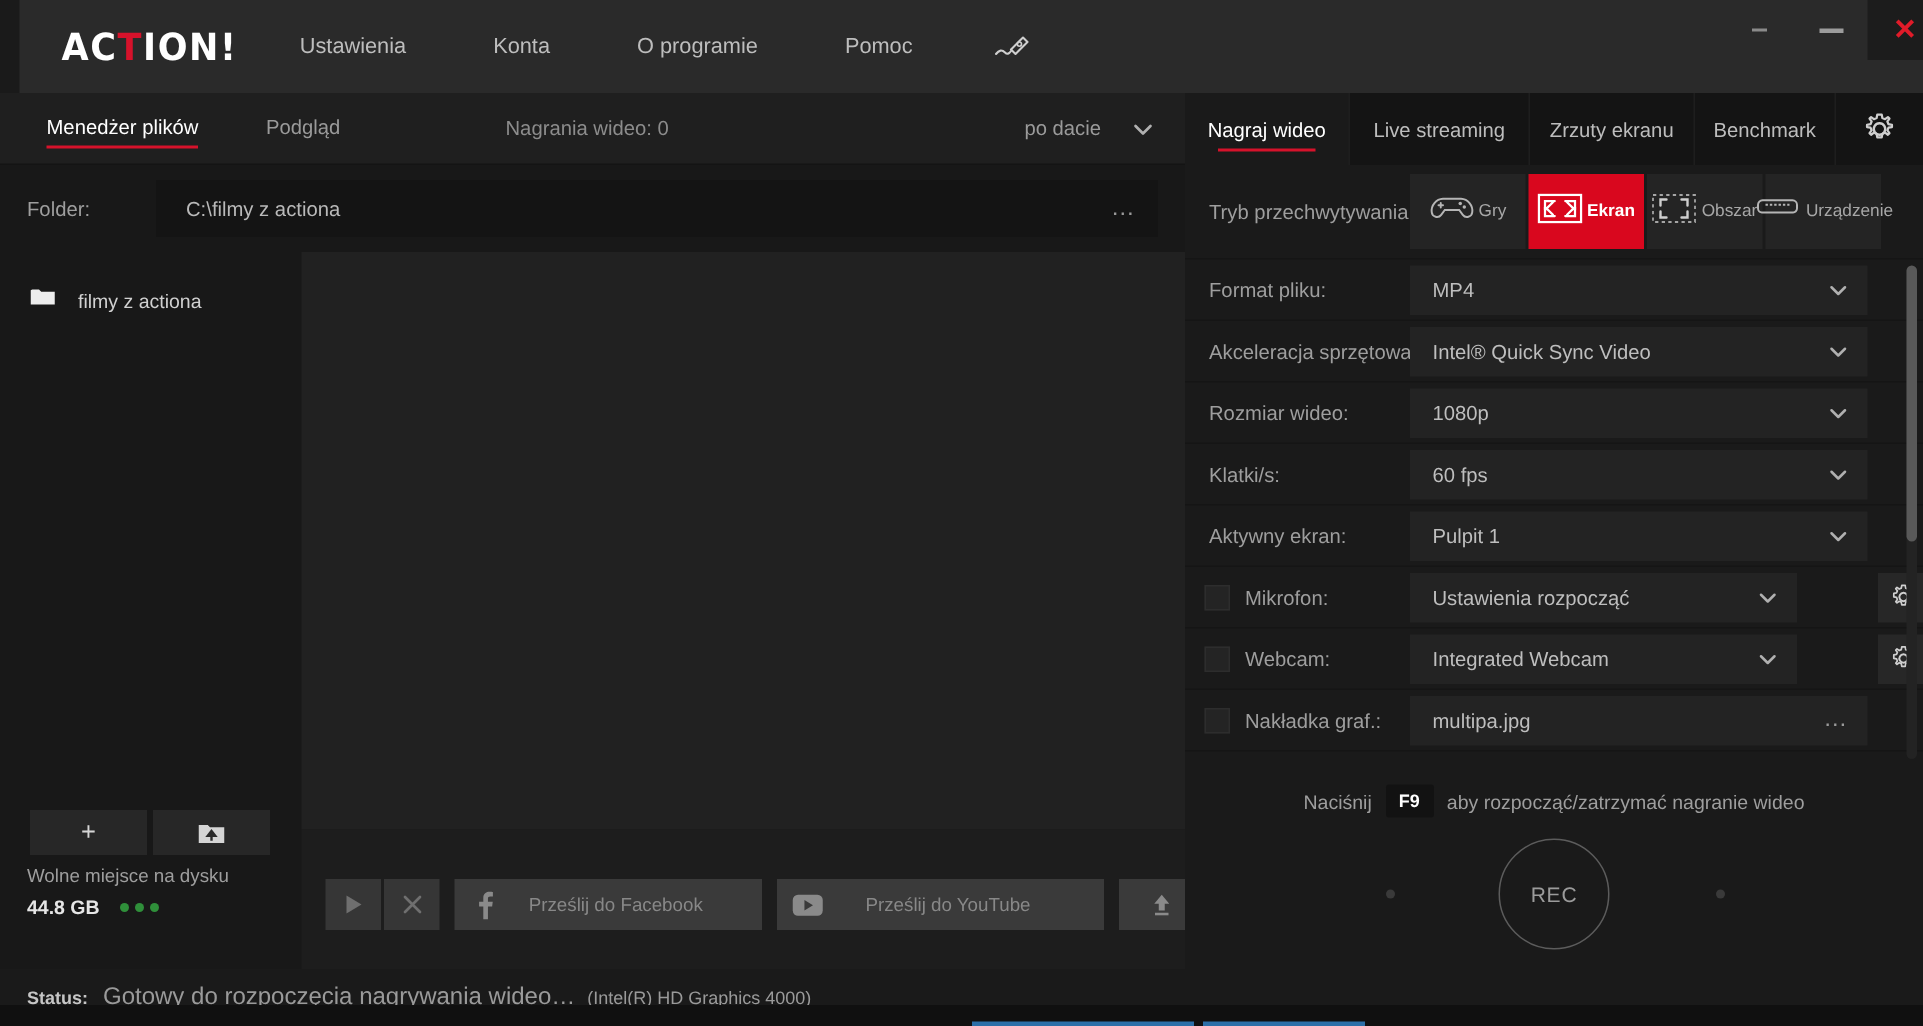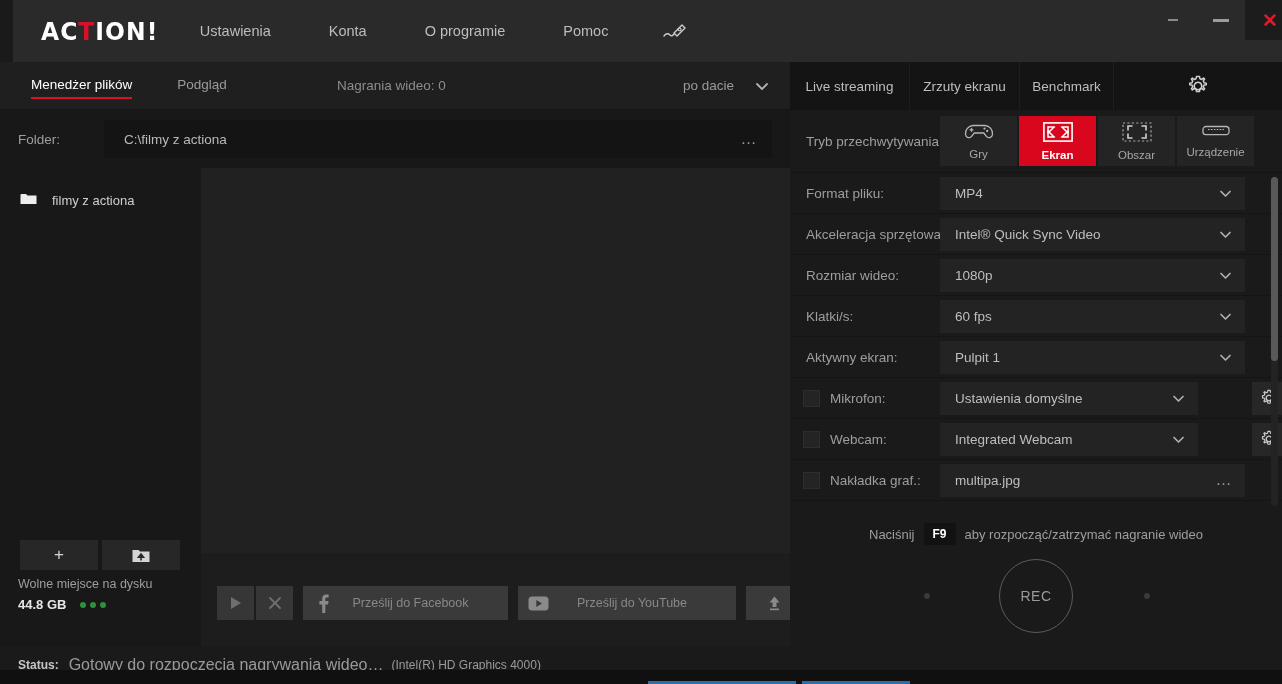--- a/index.html
+++ b/index.html
@@ -194,21 +194,21 @@
   .rp-gear { flex: 1; display: flex; align-items: center; justify-content: center; cursor: default; }
 
   .mode-row {
     height: 63px; display: flex; align-items: center; position: relative;
     border-bottom: 1px solid #151515;
   }
   .mode-label { margin-left: 16px; font-size: 13.5px; color: #9e9e9e; }
   .modes { position: absolute; left: 150px; display: flex; gap: 2px; }
   .mode-btn {
     width: 77px; height: 50px; background: #242424;
-    display: flex; flex-direction: column; align-items: center;
+    display: flex; flex-direction: row; align-items: center;
     justify-content: center; gap: 3px; cursor: default;
   }
   .mode-btn.active { background: #d9071e; }
   .mode-txt { font-size: 11.5px; color: #a7a7a7; }
   .mode-btn.active .mode-txt { color: #ffffff; font-weight: bold; }
 
   .settings {
     position: relative; height: 337px; overflow: hidden;
   }
   .srow {
@@ -422,20 +422,21 @@
 
   <div class="statusbar">
     <div class="status-label">Status:</div>
     <div class="status-text">Gotowy do rozpoczęcia nagrywania wideo…</div>
     <div class="status-gpu">(Intel(R) HD Graphics 4000)</div>
   </div>
 
   <div class="right-panel">
 
     <div class="rp-tabs">
+      <div class="rp-tab active rp-t1">Nagraj wideo</div>
       <div class="rp-tab rp-t2">Live streaming</div>
       <div class="rp-tab rp-t3">Zrzuty ekranu</div>
       <div class="rp-tab rp-t4">Benchmark</div>
       <div class="rp-gear">
         <svg width="22" height="22" viewBox="0 0 22 22">
           <path d="M11 7.2 a3.8 3.8 0 1 0 0.01 0 Z" fill="none" stroke="#cfcfcf" stroke-width="1.6"></path>
           <path d="M11 1.4 l1.5 0 0.4 2.3 1.8 0.75 1.9 -1.4 1.05 1.05 -1.4 1.9 0.75 1.8 2.3 0.4 0 1.5 -2.3 0.4 -0.75 1.8 1.4 1.9 -1.05 1.05 -1.9 -1.4 -1.8 0.75 -0.4 2.3 -1.5 0 -1.5 0 -0.4 -2.3 -1.8 -0.75 -1.9 1.4 -1.05 -1.05 1.4 -1.9 -0.75 -1.8 -2.3 -0.4 0 -1.5 2.3 -0.4 0.75 -1.8 -1.4 -1.9 1.05 -1.05 1.9 1.4 1.8 -0.75 0.4 -2.3 z" fill="none" stroke="#cfcfcf" stroke-width="1.5" stroke-linejoin="round"></path>
         </svg>
       </div>
     </div>
@@ -554,21 +555,21 @@
                 <path d="M3 5.5 L7.5 10 L12 5.5" stroke="#b0b0b0" stroke-width="1.7" fill="none" stroke-linecap="round" stroke-linejoin="round"></path>
               </svg>
           </div>
         </div>
       </div>
 
       <div class="srow">
         <div class="chk"></div>
         <div class="srow-label">Mikrofon:</div>
         <div class="sel sel-short">
-          <div class="sel-val">Ustawienia domyślne</div>
+          <div class="sel-val">Ustawienia rozpocząć</div>
           <div class="sel-caret">
             <svg width="15" height="15" viewBox="0 0 15 15">
                 <path d="M3 5.5 L7.5 10 L12 5.5" stroke="#b0b0b0" stroke-width="1.7" fill="none" stroke-linecap="round" stroke-linejoin="round"></path>
               </svg>
           </div>
         </div>
         <div class="gear-btn">
           <svg width="18" height="18" viewBox="0 0 22 22">
             <path d="M11 7.6 a3.4 3.4 0 1 0 0.01 0 Z" fill="none" stroke="#cfcfcf" stroke-width="1.6"></path>
             <path d="M11 1.6 l1.4 0 0.4 2.2 1.7 0.7 1.8 -1.3 1 1 -1.3 1.8 0.7 1.7 2.2 0.4 0 1.4 0 1.4 -2.2 0.4 -0.7 1.7 1.3 1.8 -1 1 -1.8 -1.3 -1.7 0.7 -0.4 2.2 -1.4 0 -1.4 0 -0.4 -2.2 -1.7 -0.7 -1.8 1.3 -1 -1 1.3 -1.8 -0.7 -1.7 -2.2 -0.4 0 -1.4 0 -1.4 2.2 -0.4 0.7 -1.7 -1.3 -1.8 1 -1 1.8 1.3 1.7 -0.7 0.4 -2.2 z" fill="none" stroke="#cfcfcf" stroke-width="1.4" stroke-linejoin="round"></path>

